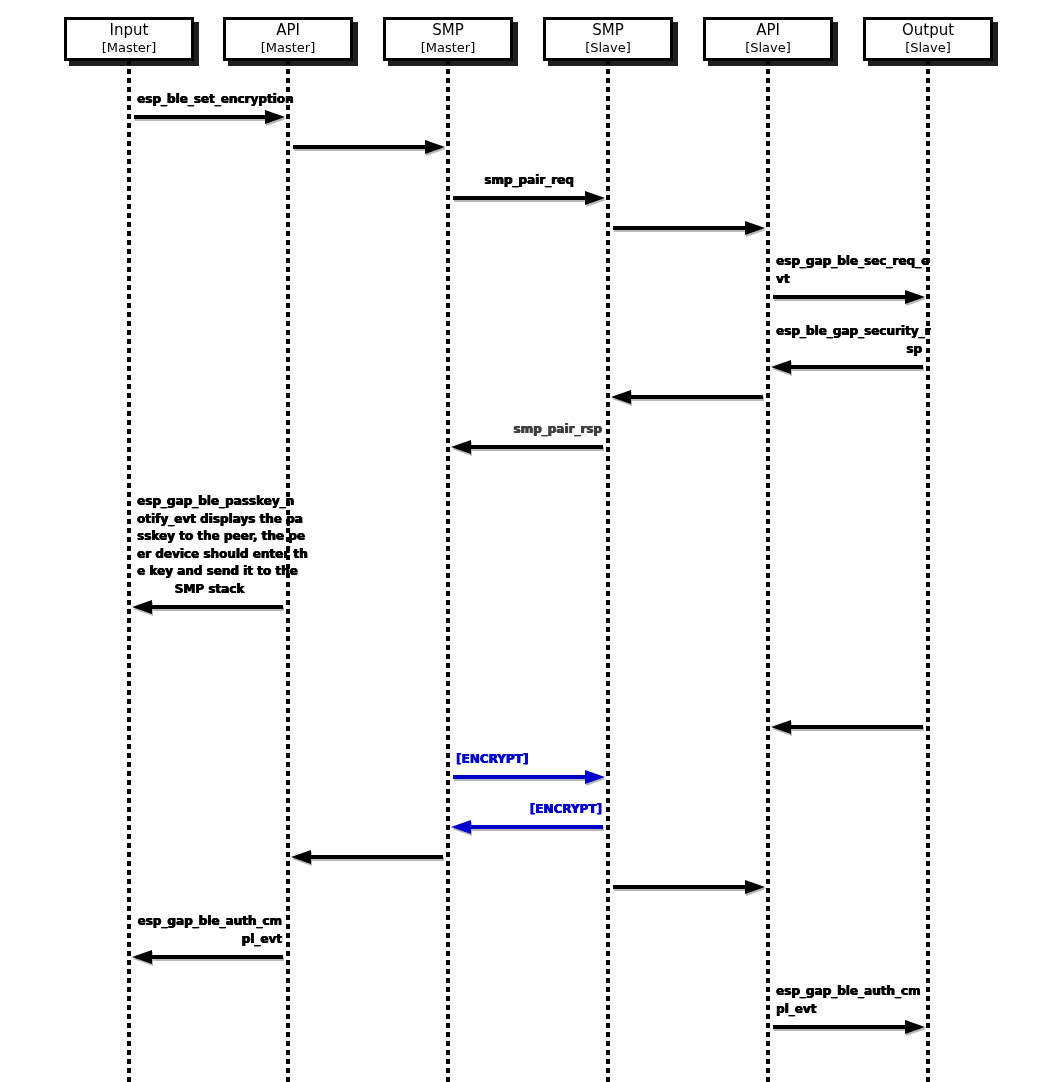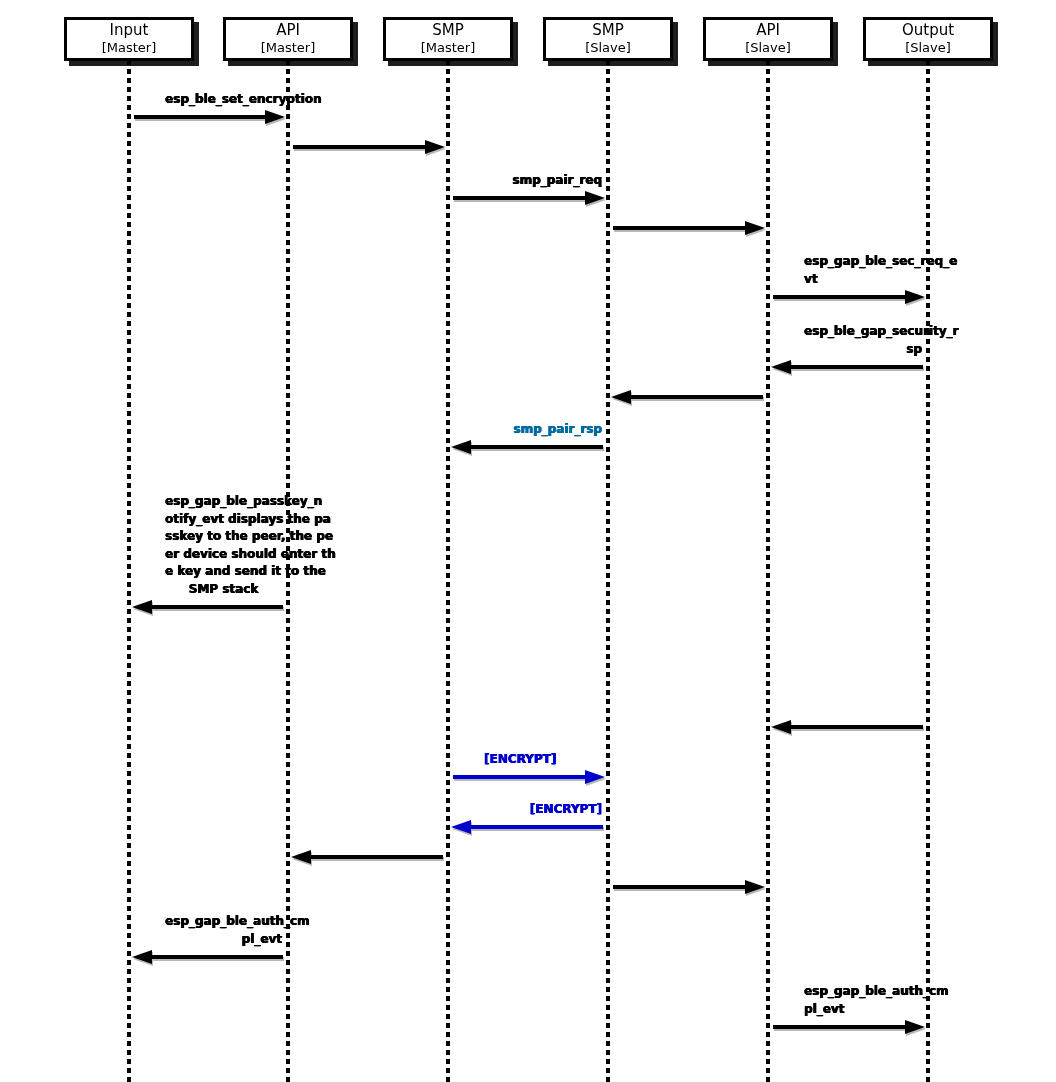--- a/index.html
+++ b/index.html
@@ -60,21 +60,20 @@
     position: absolute;
     font-size: 12px;
     font-weight: bold;
     z-index: 1;
     text-shadow: 0.6px 0.4px 0 currentColor, -0.3px 0 0 currentColor;
   }
   .msg-label .lbl-line {
     height: 17.5px;
     line-height: 17.5px;
     white-space: nowrap;
-    margin-left: 28px;
   }
 </style>
 </head>
 <body>
 
 <div class="diagram" id="diagram">
     <div class="lifeline" style="left: 127px;"></div>
     <div class="actor-box" style="left: 64px;">
       <div class="actor-name">Input</div>
       <div class="actor-role">[Master]</div>
@@ -112,21 +111,21 @@
       <div class="lbl-line">esp_ble_set_encryption</div>
     </div>
     <div class="msg-arrow" style="left: 291px; width: 154px; top: 138px;">
       <div class="msg-line" style="background: rgb(0, 0, 0); left: 2px; right: 16px;"></div>
       <div class="msg-head" style="right: 0px; border-left: 20px solid rgb(0, 0, 0);"></div>
     </div>
     <div class="msg-arrow" style="left: 451px; width: 154px; top: 189px;">
       <div class="msg-line" style="background: rgb(0, 0, 0); left: 2px; right: 16px;"></div>
       <div class="msg-head" style="right: 0px; border-left: 20px solid rgb(0, 0, 0);"></div>
     </div>
-    <div class="msg-label" style="left: 456px; width: 146px; top: 171.5px; text-align: right; color: rgb(0, 0, 0);">
+    <div class="msg-label" style="left: 456px; width: 146px; top: 171.5px; text-align: center; color: rgb(0, 0, 0);">
       <div class="lbl-line">smp_pair_req</div>
     </div>
     <div class="msg-arrow" style="left: 611px; width: 154px; top: 219px;">
       <div class="msg-line" style="background: rgb(0, 0, 0); left: 2px; right: 16px;"></div>
       <div class="msg-head" style="right: 0px; border-left: 20px solid rgb(0, 0, 0);"></div>
     </div>
     <div class="msg-arrow" style="left: 771px; width: 154px; top: 288px;">
       <div class="msg-line" style="background: rgb(0, 0, 0); left: 2px; right: 16px;"></div>
       <div class="msg-head" style="right: 0px; border-left: 20px solid rgb(0, 0, 0);"></div>
     </div>
@@ -143,21 +142,21 @@
       <div class="lbl-line">sp</div>
     </div>
     <div class="msg-arrow" style="left: 611px; width: 154px; top: 388px;">
       <div class="msg-line" style="background: rgb(0, 0, 0); left: 16px; right: 2px;"></div>
       <div class="msg-head" style="left: 0px; border-right: 20px solid rgb(0, 0, 0);"></div>
     </div>
     <div class="msg-arrow" style="left: 451px; width: 154px; top: 438px;">
       <div class="msg-line" style="background: rgb(0, 0, 0); left: 16px; right: 2px;"></div>
       <div class="msg-head" style="left: 0px; border-right: 20px solid rgb(0, 0, 0);"></div>
     </div>
-    <div class="msg-label" style="left: 456px; width: 146px; top: 420.5px; text-align: right; color: #0369a1;">
+    <div class="msg-label" style="left: 456px; width: 146px; top: 420.5px; text-align: right; color: #404040;">
       <div class="lbl-line">smp_pair_rsp</div>
     </div>
     <div class="msg-arrow" style="left: 132px; width: 153px; top: 598px;">
       <div class="msg-line" style="background: rgb(0, 0, 0); left: 16px; right: 2px;"></div>
       <div class="msg-head" style="left: 0px; border-right: 20px solid rgb(0, 0, 0);"></div>
     </div>
     <div class="msg-label" style="left: 137px; width: 145px; top: 493px; text-align: center; color: rgb(0, 0, 0);">
       <div class="lbl-line">esp_gap_ble_passkey_n</div>
       <div class="lbl-line">otify_evt displays the pa</div>
       <div class="lbl-line">sskey to the peer, the pe</div>

